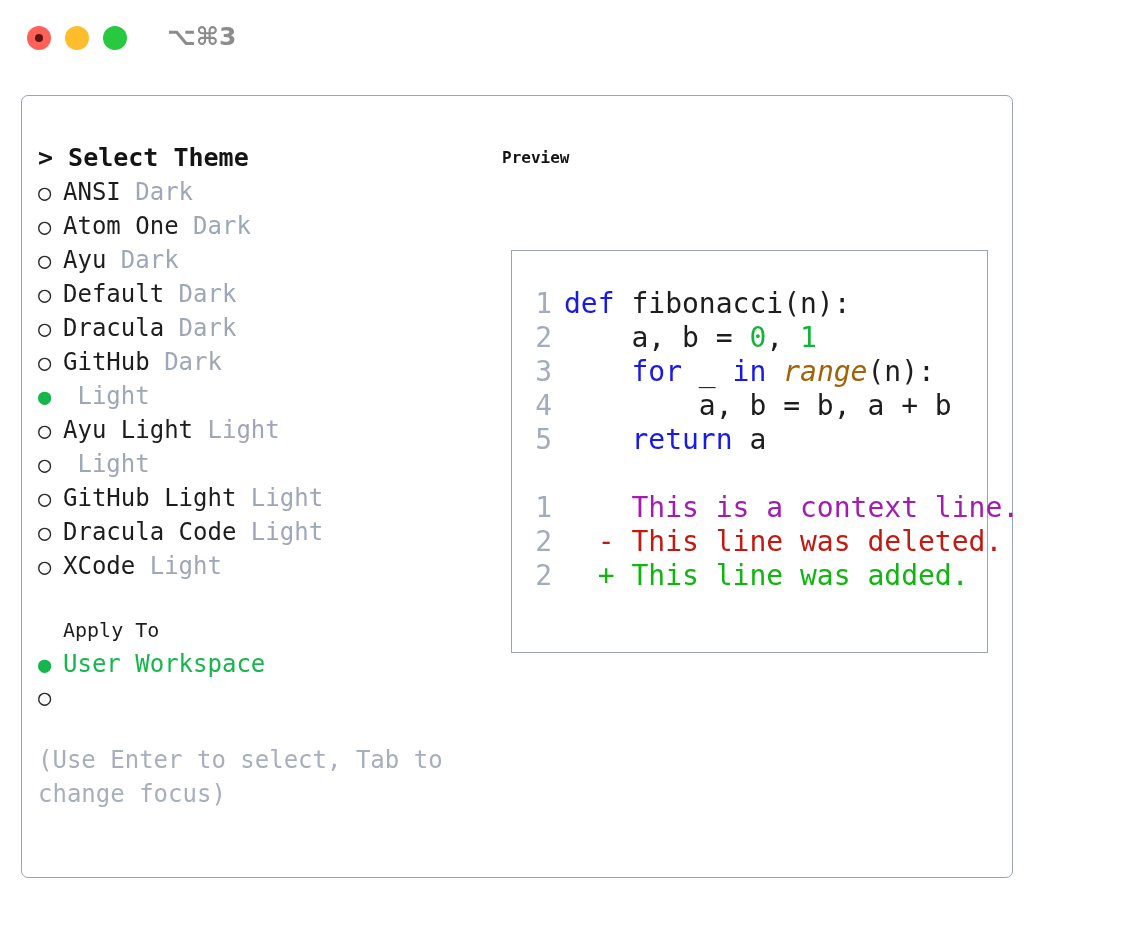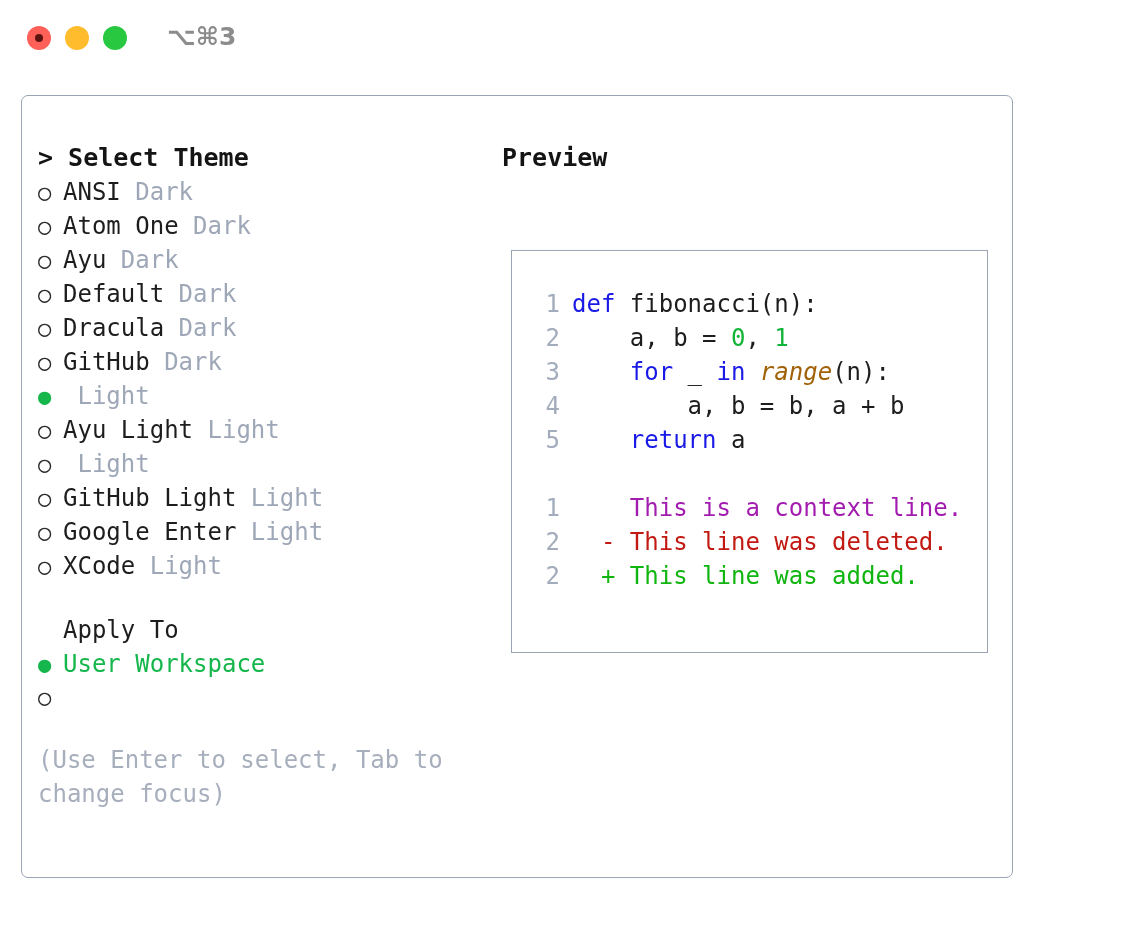--- a/index.html
+++ b/index.html
@@ -103,21 +103,21 @@
     font-size: 22px;
     color: #2B2B2B;
     line-height: 34px;
   }
   .bullet.sel { color: #15B64B; }
   .opt-label { color: #1D1D1D; }
   .opt.selected .opt-label { color: #15B64B; }
   .opt-tag { color: #9EA7B7; }
 
   .apply-title {
-    font-size: 24px;
+    font-size: 20px;
     color: #1D1D1D;
     line-height: 34px;
     height: 34px;
     padding-left: 25px;
     white-space: pre;
   }
   .spacer-lg { height: 30px; }
   .spacer-md { height: 28px; }
 
   .hint {
@@ -129,39 +129,39 @@
   }
 
   
   .right-col {
     position: absolute;
     left: 480px; top: 45px;
     width: 500px;
   }
   .preview-title {
     font-family: "DejaVu Sans Mono", monospace;
-    font-size: 25px;
+    font-size: 16px;
     font-weight: 700;
     color: #141414;
     line-height: 34px;
     white-space: pre;
   }
   .preview-box {
     position: absolute;
     left: 9px; top: 109px;
     width: 477px; height: 403px;
     border: 1.6px solid #9AA4B4;
     background: #ffffff;
     box-sizing: border-box;
   }
   .code {
     position: absolute;
-    left: 24px; top: 36px;
-    font-family: "DejaVu Sans Mono", monospace;
-    font-size: 24px;
+    left: 16px; top: 36px;
+    font-family: "DejaVu Sans Mono", monospace;
+    font-size: 28px;
     line-height: 34px;
     white-space: pre;
   }
   .code-line { display: block; white-space: pre; }
   .ln {
     display: inline-block;
     width: 24px;
     text-align: right;
     color: #A3ACBC;
   }
@@ -197,21 +197,21 @@
           <div class="opt"><span class="bullet">○</span><span class="opt-label">ANSI</span><span class="opt-tag"> Dark</span></div>
           <div class="opt"><span class="bullet">○</span><span class="opt-label">Atom One</span><span class="opt-tag"> Dark</span></div>
           <div class="opt"><span class="bullet">○</span><span class="opt-label">Ayu</span><span class="opt-tag"> Dark</span></div>
           <div class="opt"><span class="bullet">○</span><span class="opt-label">Default</span><span class="opt-tag"> Dark</span></div>
           <div class="opt"><span class="bullet">○</span><span class="opt-label">Dracula</span><span class="opt-tag"> Dark</span></div>
           <div class="opt"><span class="bullet">○</span><span class="opt-label">GitHub</span><span class="opt-tag"> Dark</span></div>
           <div class="opt selected"><span class="bullet sel">●</span><span class="opt-tag"> Light</span></div>
           <div class="opt"><span class="bullet">○</span><span class="opt-label">Ayu Light</span><span class="opt-tag"> Light</span></div>
           <div class="opt"><span class="bullet">○</span><span class="opt-tag"> Light</span></div>
           <div class="opt"><span class="bullet">○</span><span class="opt-label">GitHub Light</span><span class="opt-tag"> Light</span></div>
-          <div class="opt"><span class="bullet">○</span><span class="opt-label">Google Enter</span><span class="opt-tag"> Light</span></div>
+          <div class="opt"><span class="bullet">○</span><span class="opt-label">Dracula Code</span><span class="opt-tag"> Light</span></div>
           <div class="opt"><span class="bullet">○</span><span class="opt-label">XCode</span><span class="opt-tag"> Light</span></div>
         </div>
 
       <div class="spacer-lg"></div>
 
       <div class="apply-title">Apply To</div>
       <div class="list" id="apply-list">
           <div class="opt selected"><span class="bullet sel">●</span><span class="opt-label">User Workspace</span></div>
           <div class="opt"><span class="bullet">○</span></div>
         </div>

